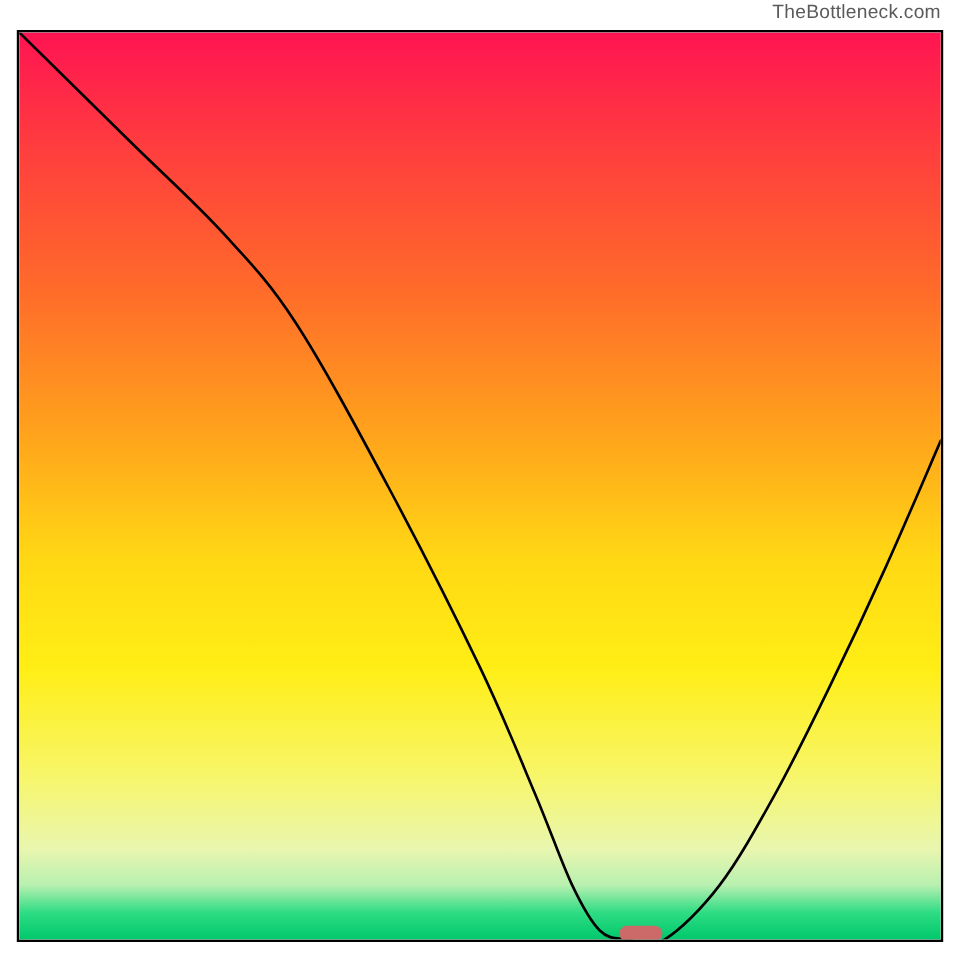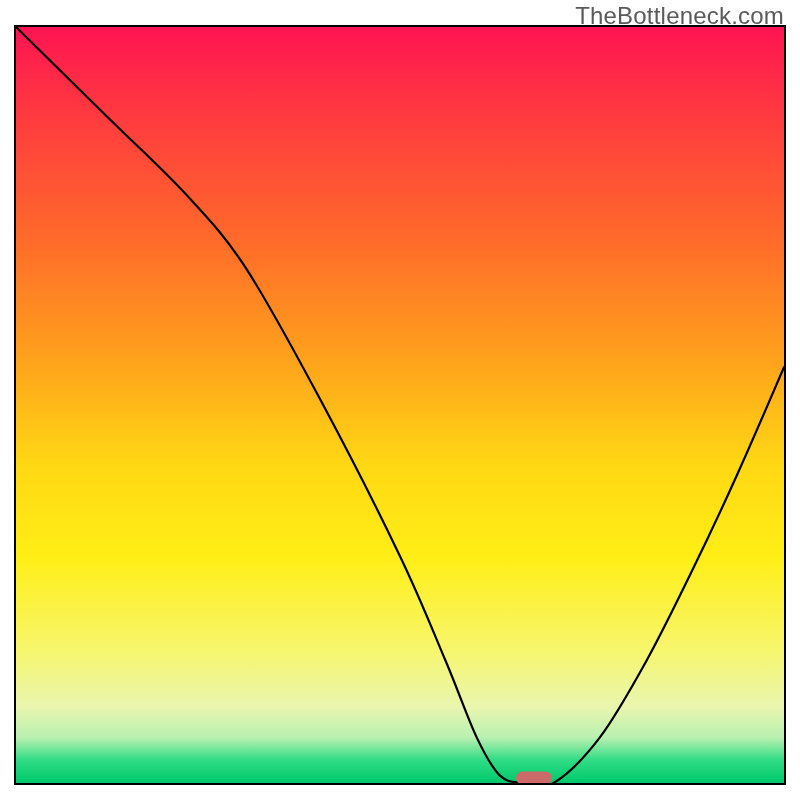--- a/index.html
+++ b/index.html
@@ -49,21 +49,21 @@
     height: 13px;
     border-radius: 8px;
     background: #cc6a6a;
     transform: translate(-50%, -50%);
   }
   .watermark {
     position: absolute;
     top: 2px;
     right: 16px;
     color: #5a5a5a;
-    font-size: 24px;
+    font-size: 16px;
     font-weight: 500;
     letter-spacing: 0.2px;
   }
 </style>
 </head>
 <body>
 
 <div class="watermark">TheBottleneck.com</div>
 
 <div class="frame">

